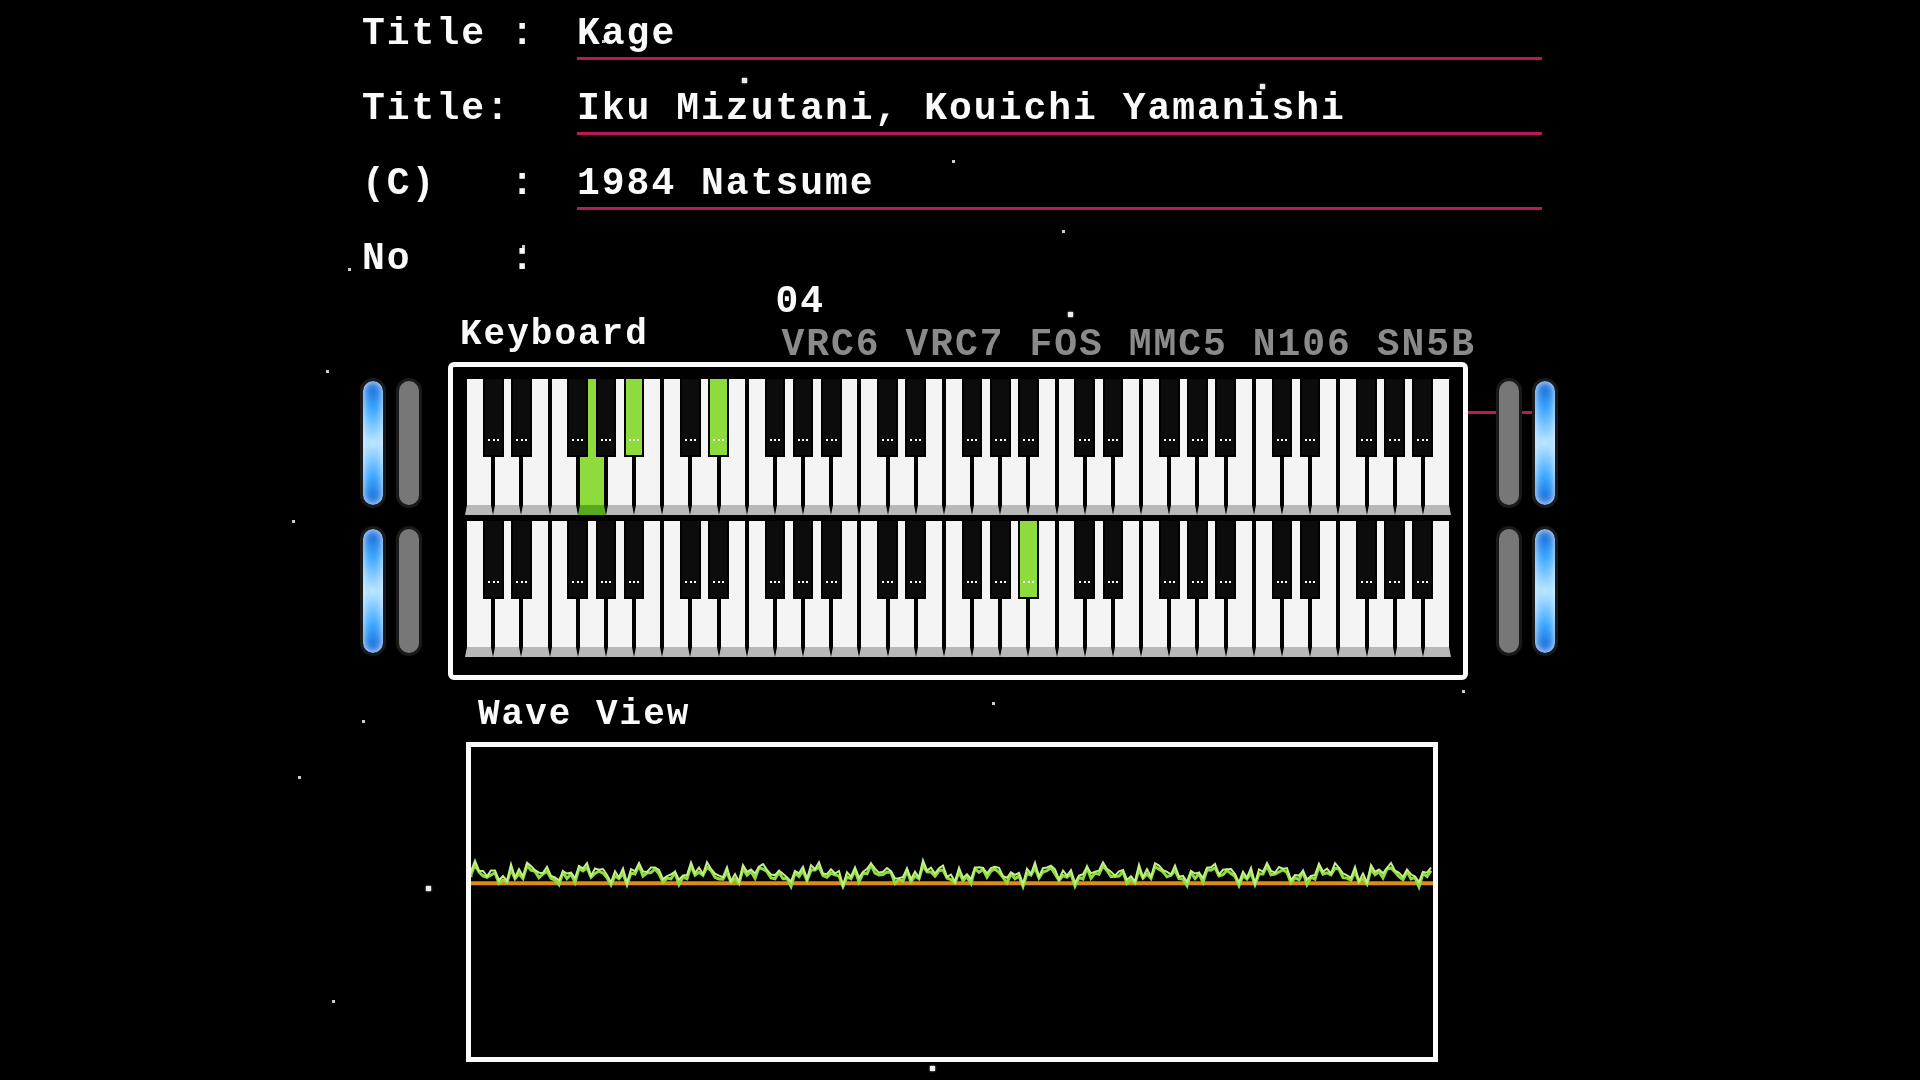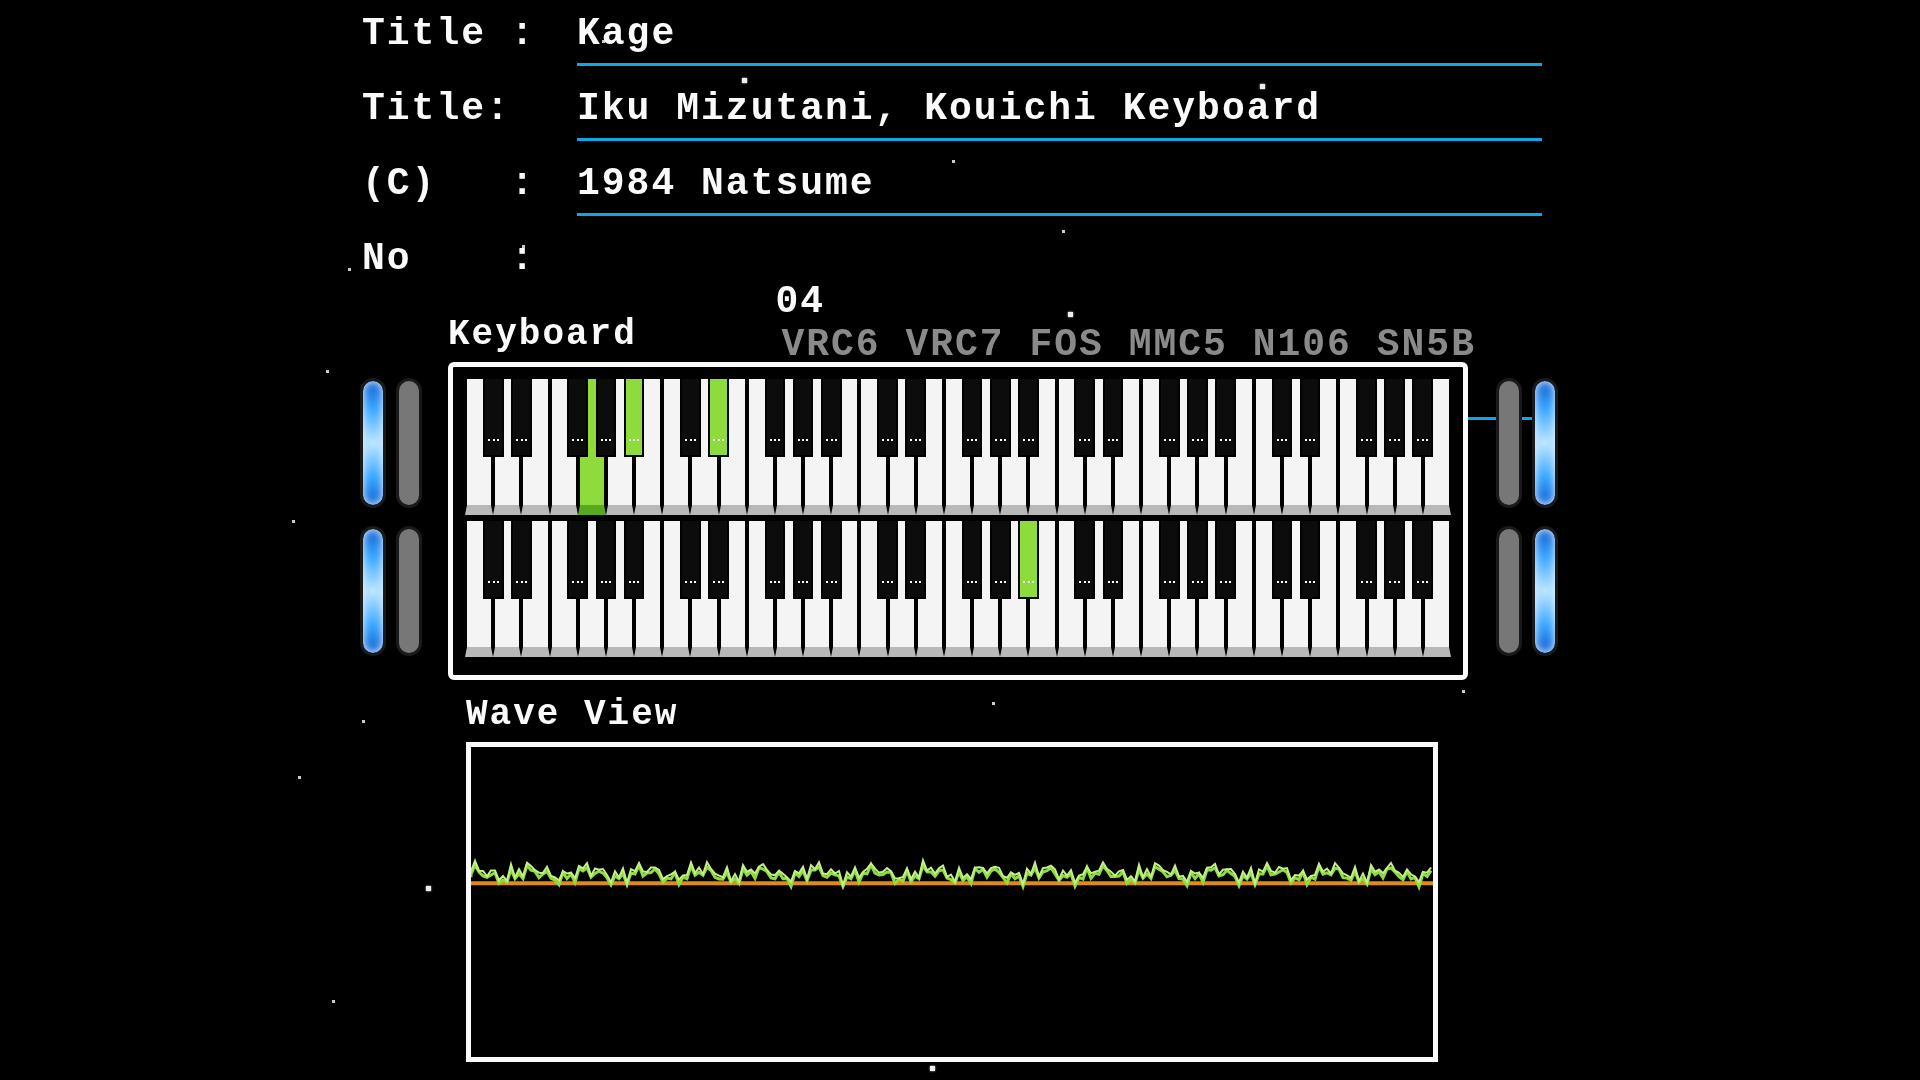--- a/index.html
+++ b/index.html
@@ -46,38 +46,39 @@
   display: flex;
   align-items: baseline;
   height: 75px;
 }
 .meta-label {
   width: 215px;
   white-space: pre;
 }
 .meta-value {
   flex: 1;
-  border-bottom: 3px solid #0ea5e9;
-  padding-bottom: 8px;
+  border-bottom: 3px solid #be185d;
+  padding-bottom: 2px;
   white-space: pre;
 }
 .chips {
   color: #8a8a8a;
   margin-left: 6px;
   white-space: pre;
 }
 
 
 .kb-label, .wave-label {
   position: absolute;
   font-family: "Courier New", monospace;
   font-weight: bold;
   font-size: 36px;
   color: #fafafa;
   letter-spacing: 2px;
+  margin-left: 12px;
 }
 .kb-label { left: 216px; top: 314px; }
 .wave-label { left: 234px; top: 694px; }
 
 .kb-frame {
   position: absolute;
   left: 216px;
   top: 362px;
   width: 1020px;
   height: 318px;
@@ -210,21 +211,21 @@
       <div class="star" style="left: 760px; top: 702px;"></div>
     </div>
 
   <div class="meta">
     <div class="meta-row">
       <span class="meta-label">Title :</span>
       <span class="meta-value">Kage</span>
     </div>
     <div class="meta-row">
       <span class="meta-label">Title:</span>
-      <span class="meta-value">Iku Mizutani, Kouichi Keyboard</span>
+      <span class="meta-value">Iku Mizutani, Kouichi Yamanishi</span>
     </div>
     <div class="meta-row">
       <span class="meta-label">(C)   :</span>
       <span class="meta-value">1984 Natsume</span>
     </div>
     <div class="meta-row">
       <span class="meta-label">No    :</span>
       <span class="meta-value">
         <span>04</span>
         <span class="chips">VRC6 VRC7 FOS MMC5 N106 SN5B</span>

